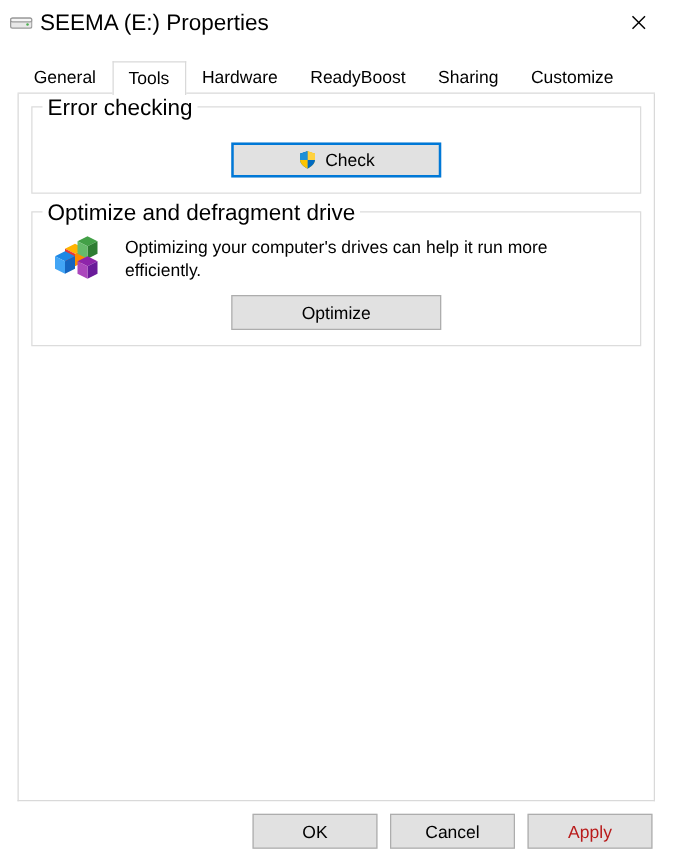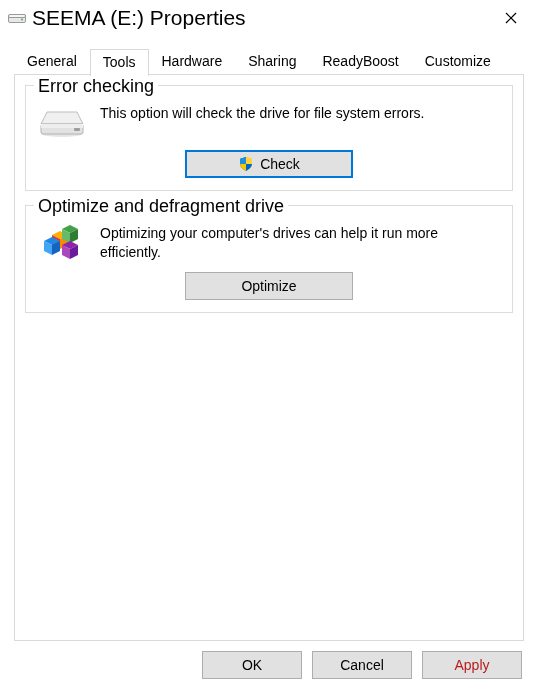--- a/index.html
+++ b/index.html
@@ -1,21 +1,21 @@
 <!DOCTYPE html>
 <html><head>
 <meta charset="utf-8">
 <style>
   * { box-sizing: border-box; font-family: "Segoe UI", Tahoma, sans-serif; }
   body { margin: 0; background: #fff; width: 538px; height: 693px; overflow: hidden; font-size: 14px; color: #000; }
 
   
   .titlebar { height: 36px; display: flex; align-items: center; padding: 0 4px 0 8px; }
   .titlebar .drive-glyph { margin-right: 6px; }
-  .title-text { flex: 0 0 auto; font-size: 21px; }
+  .title-text { flex: 0 0 auto; font-size: 18px; }
   .title-spacer { flex: 1; }
   .close-btn { width: 46px; height: 32px; display: flex; align-items: center; justify-content: center; }
 
   
   .tabstrip { padding: 12px 25px 0 14px; position: relative; }
   .tabs { display: flex; gap: 0; position: relative; }
   .tab { padding: 4px 12px 6px 12px; border: 1px solid transparent; border-bottom: none; position: relative; font-size: 14px; cursor: default; }
   .tab.active { border-color: #d9d9d9; background: #fff; z-index: 3; top: 1px; }
   .tab-underline { position: absolute; left: 14px; right: 14px; bottom: 0; height: 0; border-bottom: 1px solid #d9d9d9; z-index: 1; }
 
@@ -64,43 +64,31 @@
       <line x1="11" y1="1" x2="1" y2="11" stroke="#000" stroke-width="1.2"></line>
     </svg>
   </div>
 </div>
 
 <div class="tabstrip">
   <div class="tabs">
     <div class="tab">General</div>
     <div class="tab active">Tools</div>
     <div class="tab">Hardware</div>
+    <div class="tab">ReadyBoost</div>
     <div class="tab">Sharing</div>
-    <div class="tab">ReadyBoost</div>
     <div class="tab">Customize</div>
   </div>
   <div class="tab-underline"></div>
 </div>
 
 <div class="page">
 
   <div class="groupbox">
     <div class="groupbox-title">Error checking</div>
-    <div class="gb-body">
-      <div class="gb-icon">
-        <svg class="drive-icon-svg" width="46" height="32" viewBox="0 0 46 32">
-          <ellipse cx="23" cy="28" rx="20" ry="3" fill="#e6e6e6"></ellipse>
-          <path d="M2 18 L8 6 H38 L44 18 Z" fill="#f0f0f0" stroke="#bdbdbd"></path>
-          <rect x="2" y="18" width="42" height="10" rx="2" fill="#e2e2e2" stroke="#b2b2b2"></rect>
-          <rect x="2" y="18" width="42" height="4" fill="#eeeeee"></rect>
-          <rect x="35" y="22" width="6" height="3" rx="1" fill="#9e9e9e"></rect>
-        </svg>
-      </div>
-      <div class="gb-text">This option will check the drive for file system errors.</div>
-    </div>
     <div class="gb-btnrow">
       <button class="winbtn primary">
         <span>
           <svg class="shield-svg" width="16" height="16" viewBox="0 0 16 16">
             <path d="M8 1 L14 3 V8 C14 12 8 15 8 15 V1 Z" fill="#fdc400"></path>
             <path d="M8 1 L2 3 V8 C2 12 8 15 8 15 V1 Z" fill="#006ac1"></path>
             <path d="M8 1 L14 3 V8 H8 Z" fill="#fdc400"></path>
             <path d="M8 8 H14 V8 C14 12 8 15 8 15 V8 Z" fill="#006ac1"></path>
             <path d="M8 1 L2 3 V8 H8 Z" fill="#006ac1"></path>
             <path d="M8 8 H2 V8 C2 12 8 15 8 15 V8 Z" fill="#fdc400"></path>

